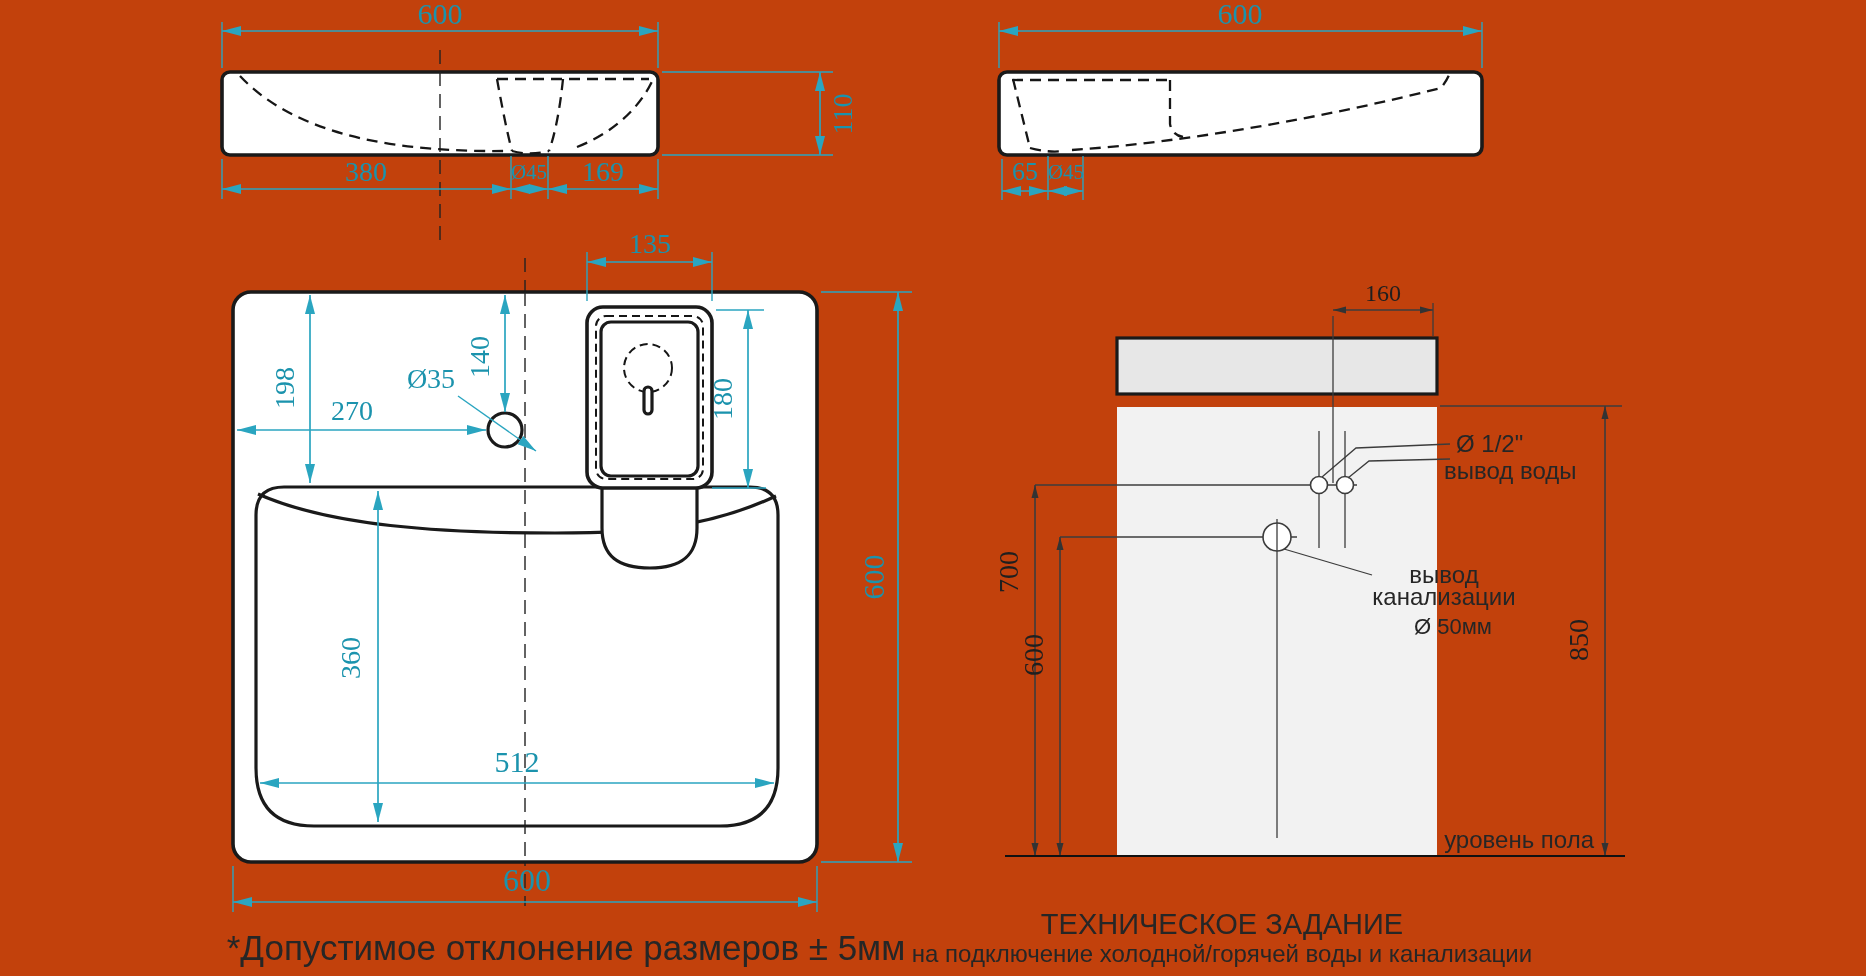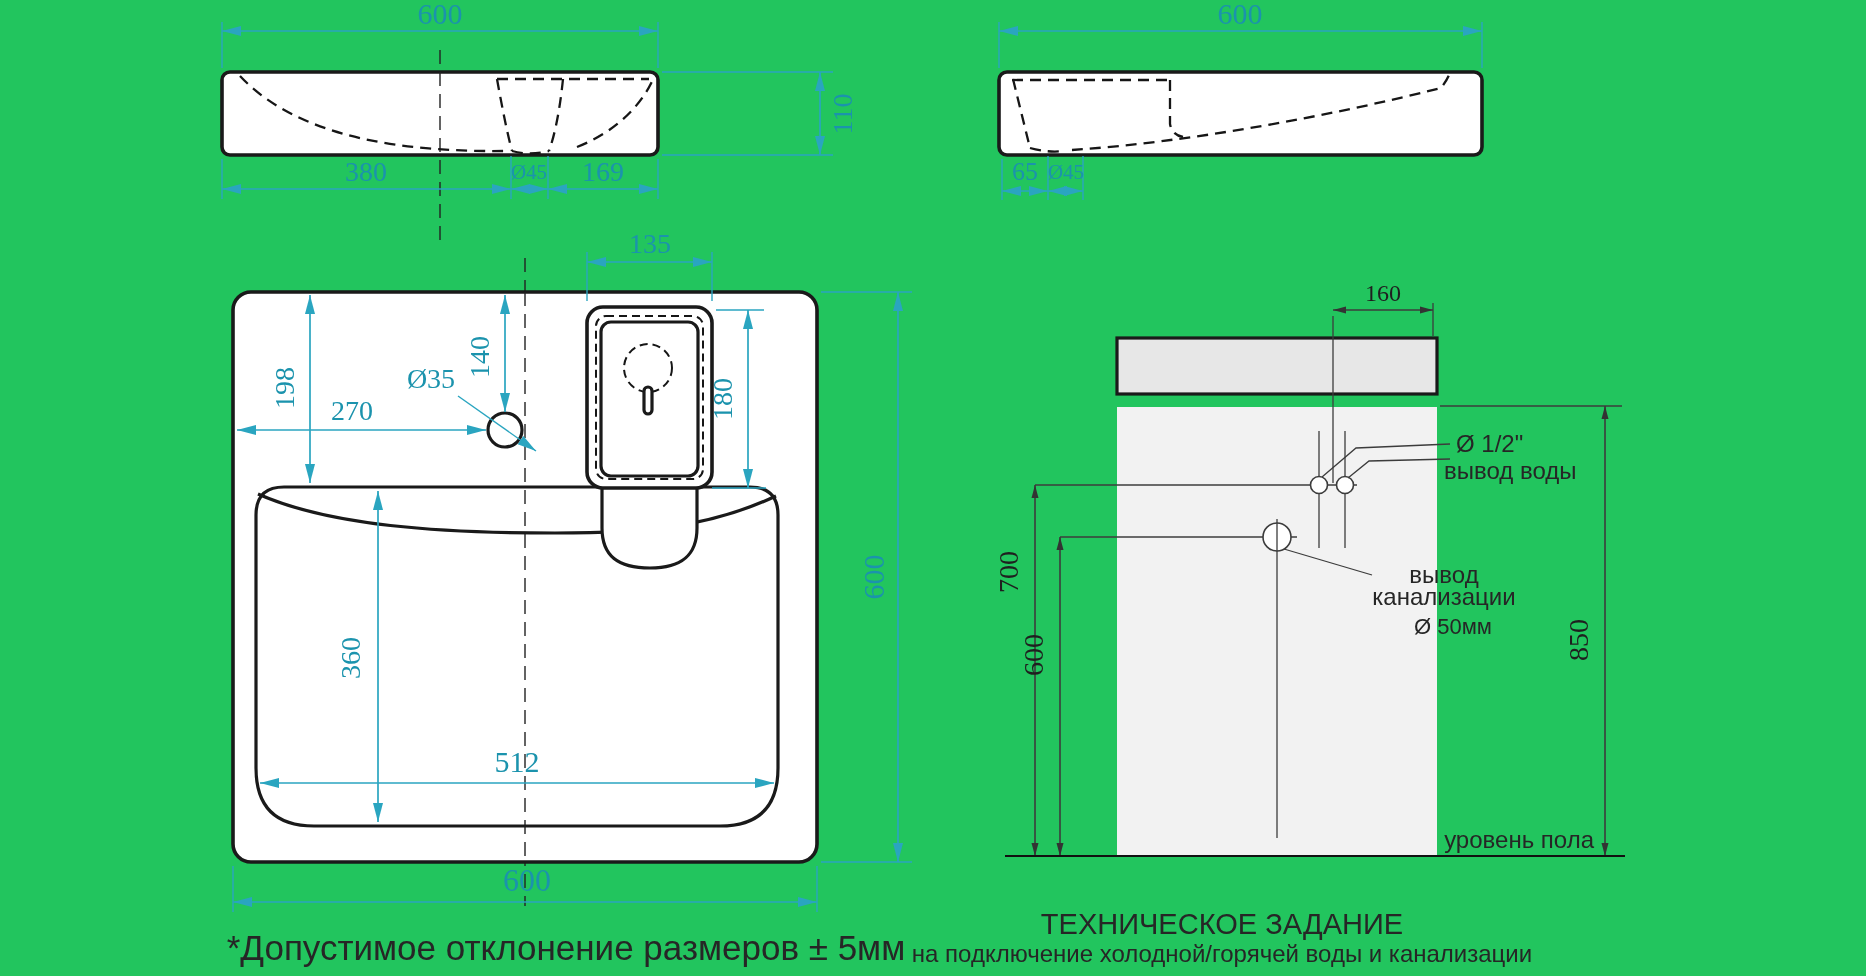--- a/index.html
+++ b/index.html
@@ -1,16 +1,16 @@
 <!DOCTYPE html>
 <html><head>
 <meta charset="utf-8">
 <style>
   html,body{margin:0;padding:0;background:#fff;}
-  .stage{position:relative;width:1866px;height:976px;background:#22c55e;overflow:hidden;
+  .stage{position:relative;width:1866px;height:976px;background:#c2410c;overflow:hidden;
          font-family:"Liberation Sans","DejaVu Sans",sans-serif;}
   svg{display:block;}
   .ink-thick{stroke:#1a1a1a;stroke-width:3.6;fill:none;stroke-linejoin:round;stroke-linecap:round;}
   .ink-med{stroke:#1a1a1a;stroke-width:3.2;fill:none;stroke-linejoin:round;}
   .ink-dash{stroke:#161616;stroke-width:2.3;fill:none;stroke-dasharray:11 7;stroke-linecap:butt;}
   .ink-dash2{stroke:#161616;stroke-width:2;fill:none;stroke-dasharray:8 5;}
   .cline{stroke:#222;stroke-width:1.4;fill:none;stroke-dasharray:14 8;}
   .dim{stroke:#2aa5c0;stroke-width:1.7;fill:none;}
   .ext{stroke:#2aa5c0;stroke-width:1.4;fill:none;}
   .tech{stroke:#3c3c3c;stroke-width:1.6;fill:none;}

